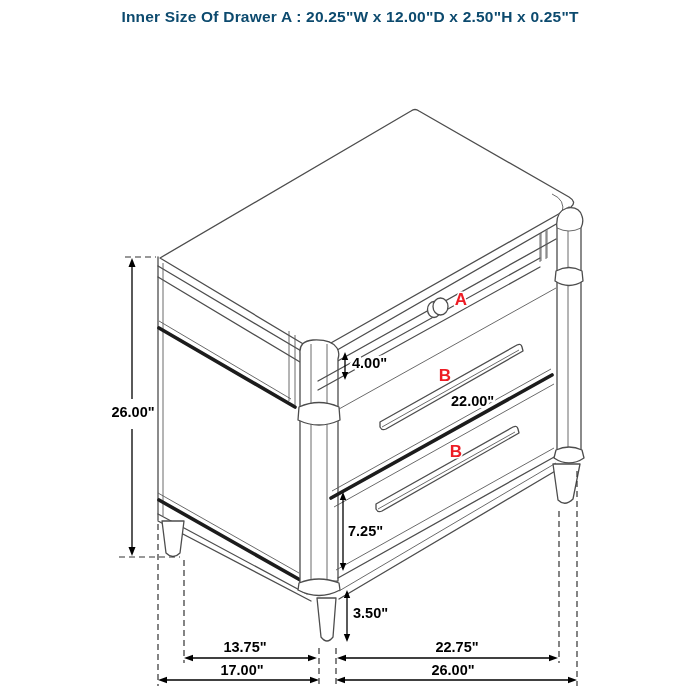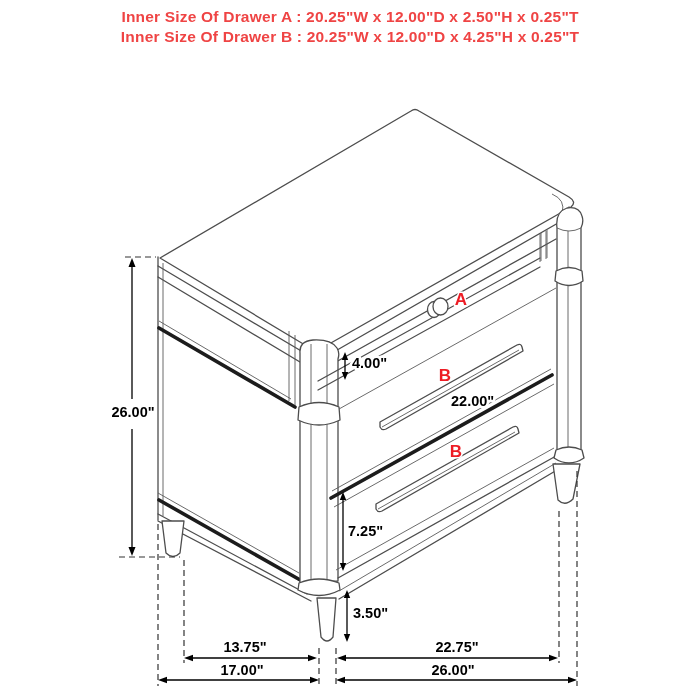--- a/index.html
+++ b/index.html
@@ -2,21 +2,21 @@
 <html><head>
 <meta charset="utf-8">
 <style>
   html,body{margin:0;padding:0;background:#fff;}
   .canvas{
     position:relative;width:700px;height:700px;background:#ffffff;
     font-family:"Liberation Sans", sans-serif;overflow:hidden;
   }
   .title{
     position:absolute;top:7px;left:0;width:700px;text-align:center;
-    color:#ef4444;font-weight:bold;font-size:15.5px;line-height:20px;
+    color:#0c4a6e;font-weight:bold;font-size:15.5px;line-height:20px;
     letter-spacing:0.2px;
   }
   svg{position:absolute;top:0;left:0;}
   svg text{font-family:"Liberation Sans", sans-serif;}
   .dim{
     font-size:14.5px;font-weight:bold;fill:#000;
     paint-order:stroke;stroke:#ffffff;stroke-width:5px;stroke-linejoin:round;
   }
   .lbl{
     font-size:17px;font-weight:bold;fill:#ed1c24;
@@ -30,21 +30,20 @@
   .ah{fill:#000;stroke:none;}
   .wfill{fill:#ffffff;}
 </style>
 </head>
 <body>
 
 <div class="canvas">
 
   <div class="title">
     <div>Inner Size Of Drawer A : 20.25"W x 12.00"D x 2.50"H x 0.25"T</div>
-    <div>Inner Size Of Drawer B : 20.25"W x 12.00"D x 4.25"H x 0.25"T</div>
   </div>
 
   <svg width="700" height="700" viewBox="0 0 700 700">
 
     <g>
 
       <path class="ln wfill" d="M 160,258 L 411,111 Q 415,108 419,111 L 569,197 Q 577,202 571,207 L 322,348 Q 316,352 310,348 Z"></path>
       <path class="thin" d="M 552,194 Q 566,200 562,213"></path>
 
       <path class="ln" d="M 158,266 L 308,355 Q 317,361 325,357 L 565,219 Q 574,214 569,207"></path>

